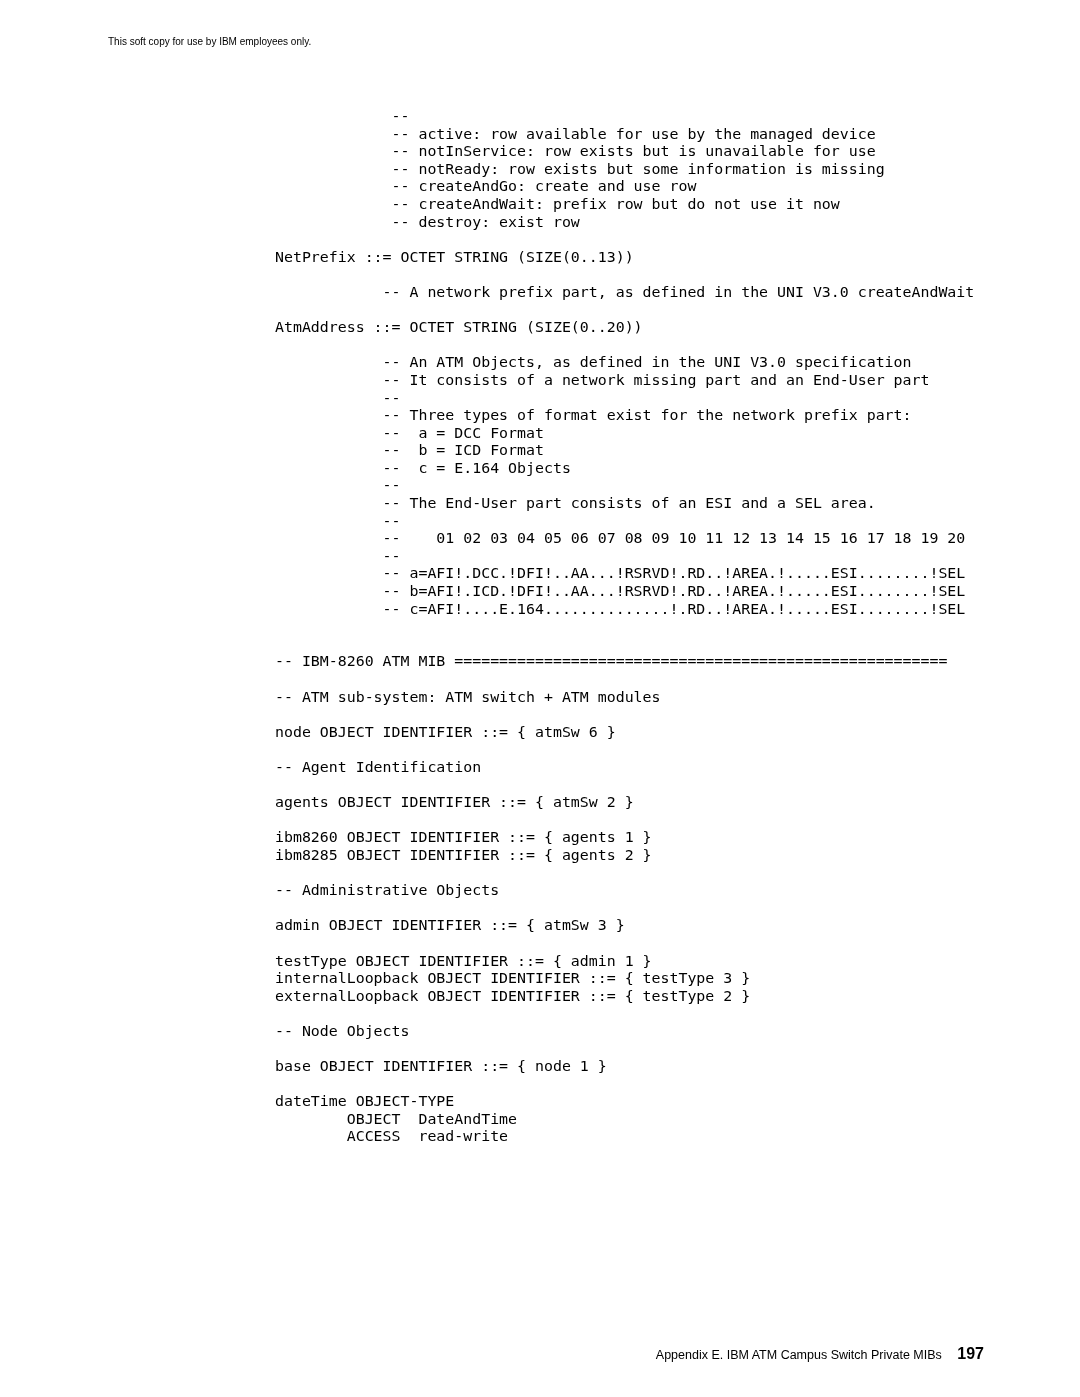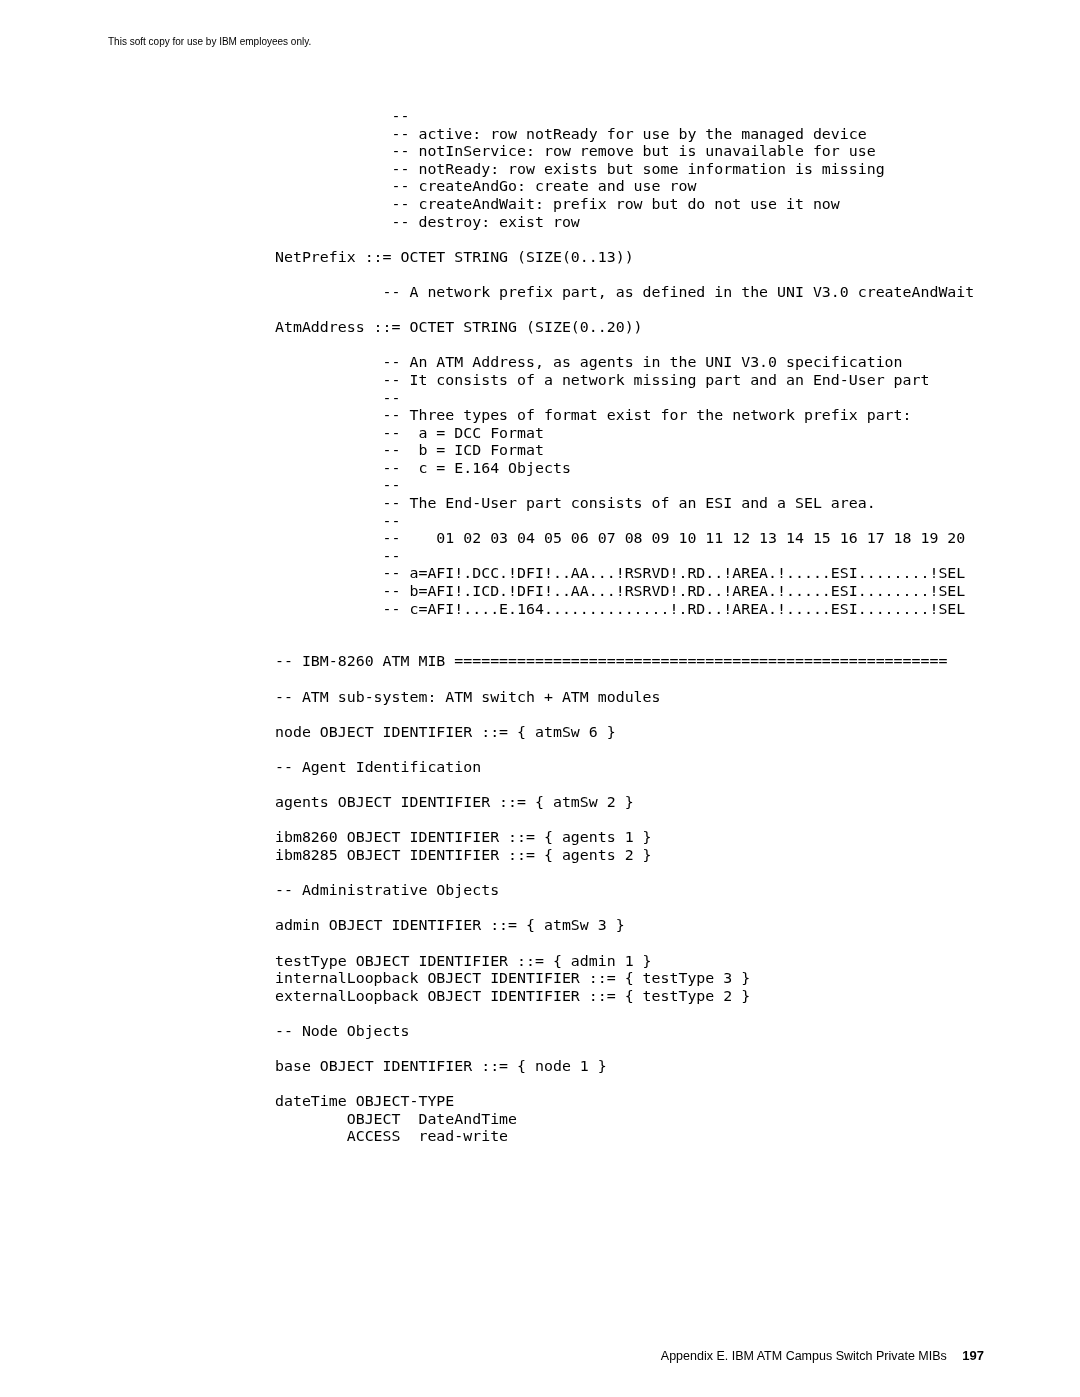--- a/index.html
+++ b/index.html
@@ -4,42 +4,42 @@
   <style>
     html,body{margin:0;padding:0;background:#fff;color:#000}
     body{width:1080px;height:1397px;position:relative;
          font-family:Arial,Helvetica,sans-serif;font-size:14px}
     .header-note{position:absolute;left:108px;top:36px;font-size:10px}
     .code-col{position:absolute;left:275px;top:108px;
               font-family:"Lucida Sans Typewriter","DejaVu Sans Mono",
                           "Andale Mono",monospace;
               font-size:14.9px;line-height:17.6px;white-space:pre}
     .footer{position:absolute;bottom:34px;right:96px;font-size:12.5px}
-    .footer .pagenum{font-weight:bold;font-size:13px;padding-left:12px}
+    .footer .pagenum{font-weight:bold;font-size:16px;padding-left:12px}
   </style>
 </head>
 <body>
 
 <div class="header-note">This soft copy for use by IBM employees only.</div>
 
 <div class="code-col"><span>             --</span>
-<span>             -- active: row notReady for use by the managed device</span>
-<span>             -- notInService: row remove but is unavailable for use</span>
+<span>             -- active: row available for use by the managed device</span>
+<span>             -- notInService: row exists but is unavailable for use</span>
 <span>             -- notReady: row exists but some information is missing</span>
 <span>             -- createAndGo: create and use row</span>
 <span>             -- createAndWait: prefix row but do not use it now</span>
 <span>             -- destroy: exist row</span>
 <span></span>
 <span>NetPrefix ::= OCTET STRING (SIZE(0..13))</span>
 <span></span>
 <span>            -- A network prefix part, as defined in the UNI V3.0 createAndWait</span>
 <span></span>
 <span>AtmAddress ::= OCTET STRING (SIZE(0..20))</span>
 <span></span>
-<span>            -- An ATM Address, as agents in the UNI V3.0 specification</span>
+<span>            -- An ATM Objects, as defined in the UNI V3.0 specification</span>
 <span>            -- It consists of a network missing part and an End-User part</span>
 <span>            --</span>
 <span>            -- Three types of format exist for the network prefix part:</span>
 <span>            --  a = DCC Format</span>
 <span>            --  b = ICD Format</span>
 <span>            --  c = E.164 Objects</span>
 <span>            --</span>
 <span>            -- The End-User part consists of an ESI and a SEL area.</span>
 <span>            --</span>
 <span>            --    01 02 03 04 05 06 07 08 09 10 11 12 13 14 15 16 17 18 19 20</span>

